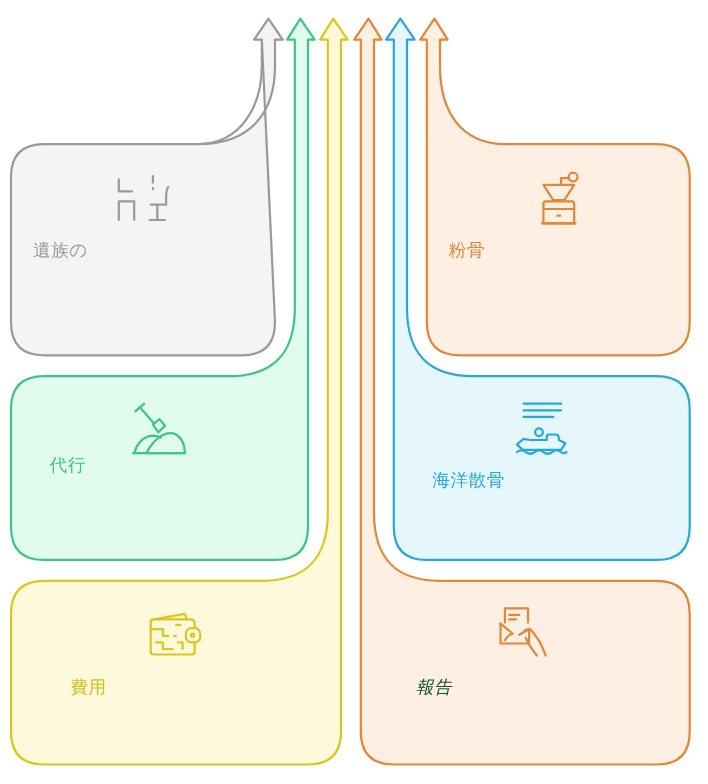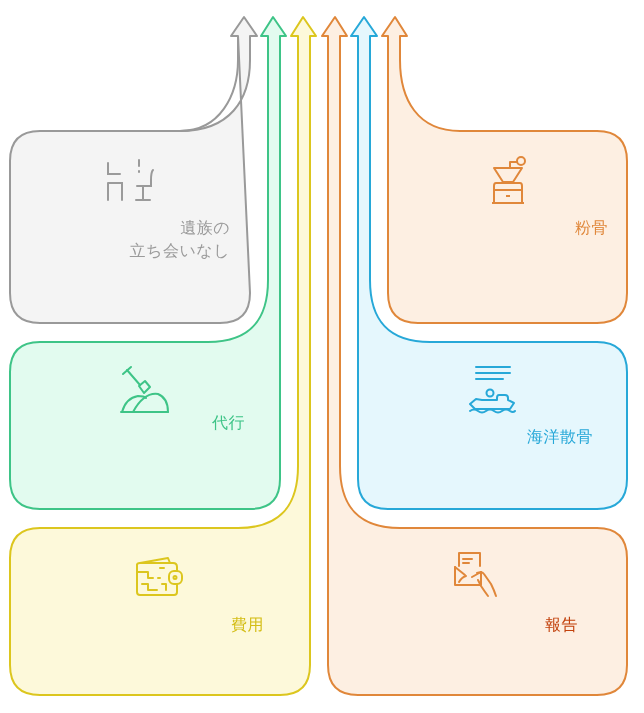--- a/index.html
+++ b/index.html
@@ -1,19 +1,19 @@
 <!DOCTYPE html>
 <html><head>
 <meta charset="utf-8">
 <style>
   html, body { margin: 0; padding: 0; background: #ffffff; }
   body { width: 644px; height: 713px; position: relative; overflow: hidden;
          font-family: "DejaVu Sans", "Liberation Sans", sans-serif; }
   svg.diagram { position: absolute; left: 0; top: 0; }
-  .label { position: absolute; text-align: right; font-size: 16px; line-height: 23px; letter-spacing: 0.5px; }
+  .label { position: absolute; text-align: left; font-size: 16px; line-height: 23px; letter-spacing: 0.5px; }
 </style>
 </head>
 <body>
 
 <svg class="diagram" width="644" height="713" viewBox="0 0 644 713">
 
   <path d="M238,36 L231,36 L244,17 L257,36 L250,36 L250,60
            C250,100 230,131 180,131
            L40,131 Q10,131 10,161 L10,293 Q10,323 40,323 L220,323 Q250,323 250,293 Z" fill="#f4f4f4" stroke="#999999" stroke-width="2" stroke-linejoin="round"></path>
   <path d="M238,36 L238,60 C238,95 220,131 180,131" fill="none" stroke="#999999" stroke-width="2"></path>
@@ -90,24 +90,23 @@
     <path d="M455,567 L455,585 L481,585 L481,572"></path>
     <path d="M455,567 L465,575 M481,572 L472,577"></path>
     <path d="M459,582 Q462,577 466,576"></path>
     <path d="M477,573 Q482,571 484,574 L491,584 Q494,590 496,596"></path>
     <path d="M478,580 L481,586 Q485,592 488,596"></path>
   </g>
 </svg>
 
 <div class="label" style="left:30px; top:216px; width:200px; color:#9a9a9a;">
   <div>遺族の</div>
-  <div>立ち会いなし</div>
 </div>
 
 <div class="label" style="left:408px; top:216px; width:200px; color:#e0873a;">粉骨</div>
 
 <div class="label" style="left:45px; top:411px; width:200px; color:#3ec487;">代行</div>
 
 <div class="label" style="left:393px; top:427px; width:200px; color:#27a8d8;font-family:Liberation Mono, monospace;">海洋散骨</div>
 
 <div class="label" style="left:64px; top:613px; width:200px; color:#d4be17;">費用</div>
 
-<div class="label" style="left:378px; top:613px; width:200px; color:#c2410c;">報告</div>
+<div class="label" style="left:378px; top:613px; width:200px; color:#14532d;font-style:italic;">報告</div>
 
 </body></html>

